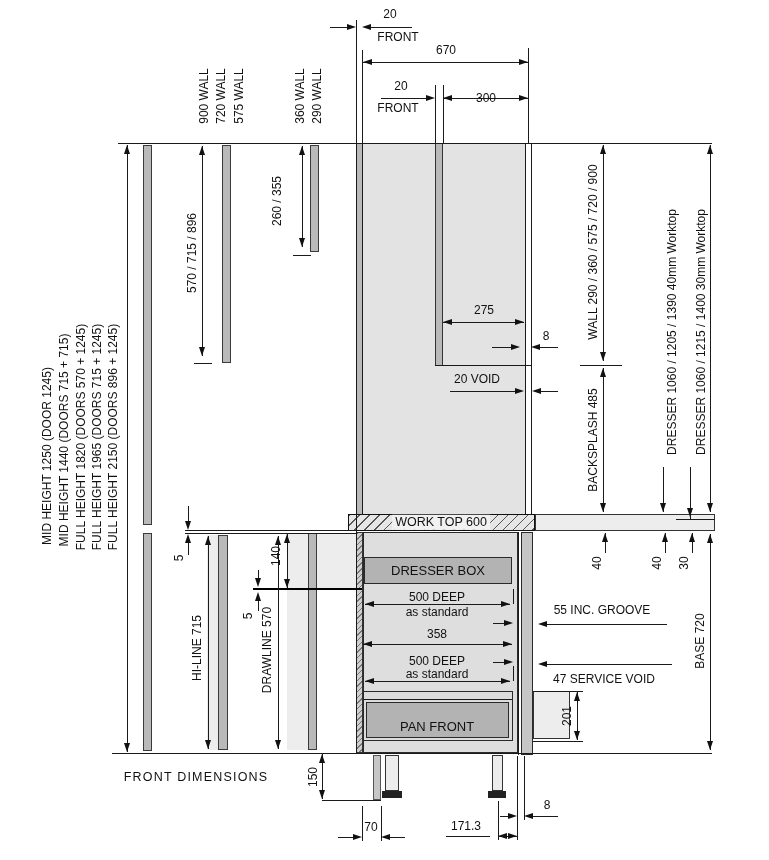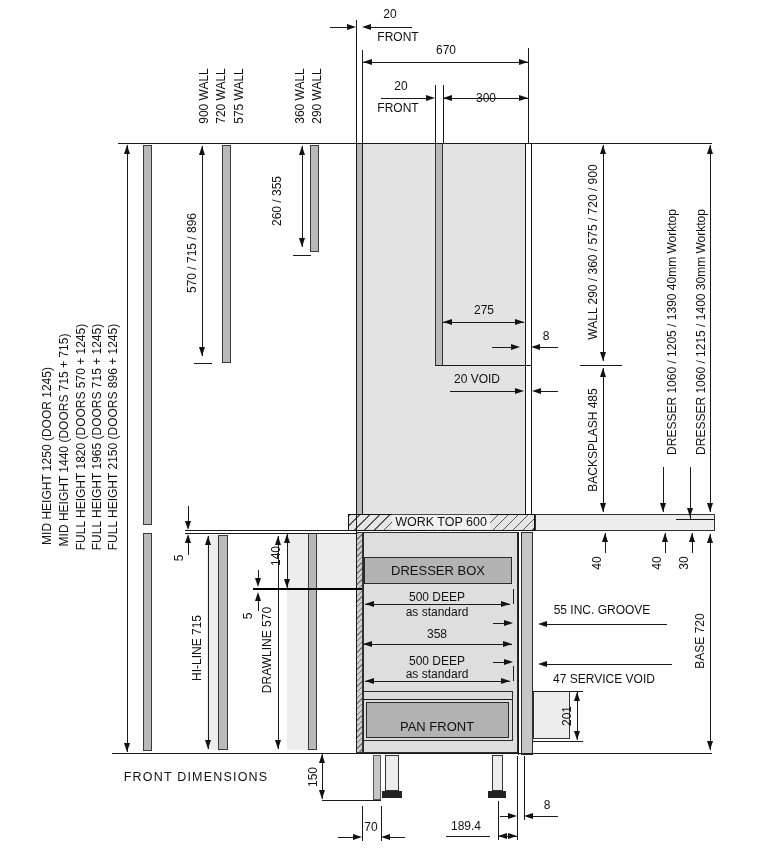--- a/index.html
+++ b/index.html
@@ -249,21 +249,21 @@
   <div class="tv" style="left:313px;top:777px;">150</div>
 
   <div class="t" style="left:196px;top:777px;letter-spacing:1.2px;font-size:12.5px;">FRONT DIMENSIONS</div>
 
   <div class="t" style="left:371px;top:827px;">70</div>
   <div class="hl" style="left:338px;top:837px;width:15px;"></div>
     <i class="ar" style="left:353px;top:834px;"></i>
   <i class="al" style="left:381px;top:834px;"></i>
     <div class="hl" style="left:390px;top:837px;width:15px;"></div>
 
-  <div class="t" style="left:466px;top:826px;">189.4</div>
+  <div class="t" style="left:466px;top:826px;">171.3</div>
   <div class="hl" style="left:446px;top:836px;width:44px;"></div>
   <div class="hl" style="left:498px;top:836px;width:19px;"></div>
   <i class="al" style="left:498px;top:833px;"></i>
     <i class="ar" style="left:508px;top:833px;"></i>
 
   <div class="t" style="left:547px;top:805px;">8</div>
   <div class="hl" style="left:500px;top:816px;width:8px;"></div>
     <i class="ar" style="left:508px;top:813px;"></i>
   <i class="al" style="left:524px;top:813px;"></i>
     <div class="hl" style="left:533px;top:816px;width:25px;"></div>

